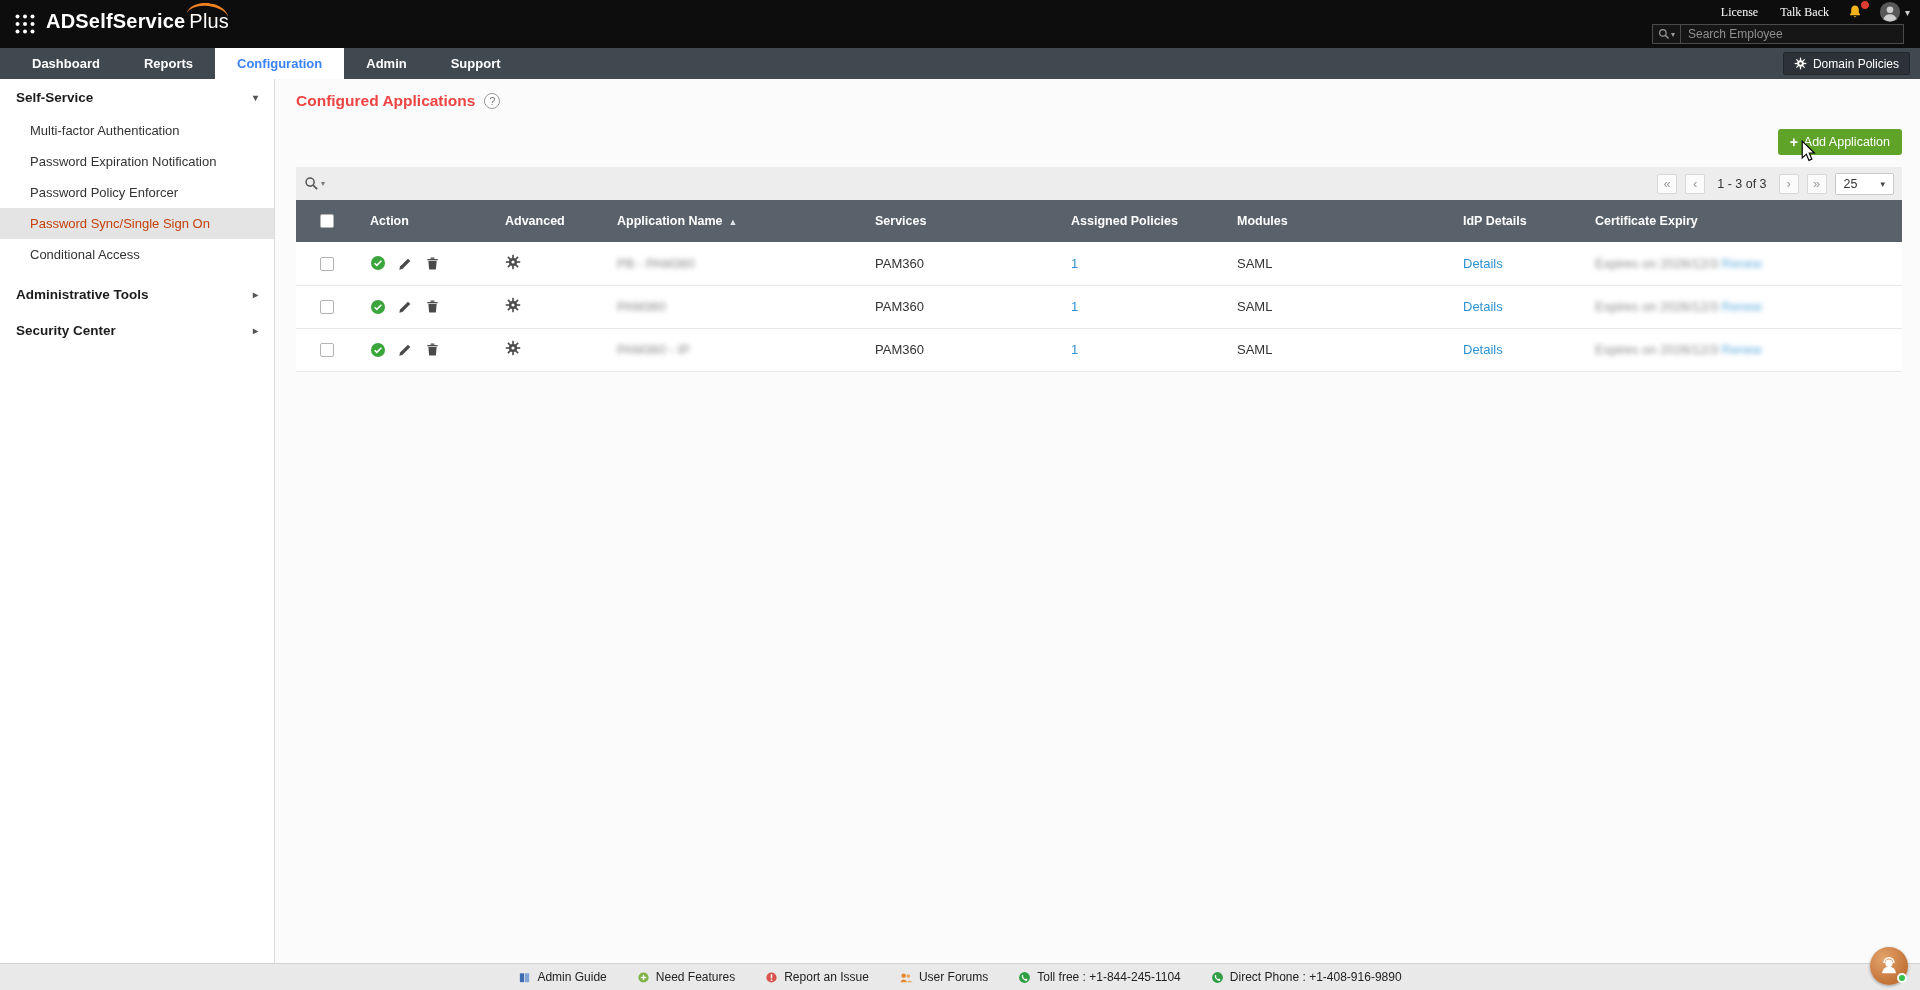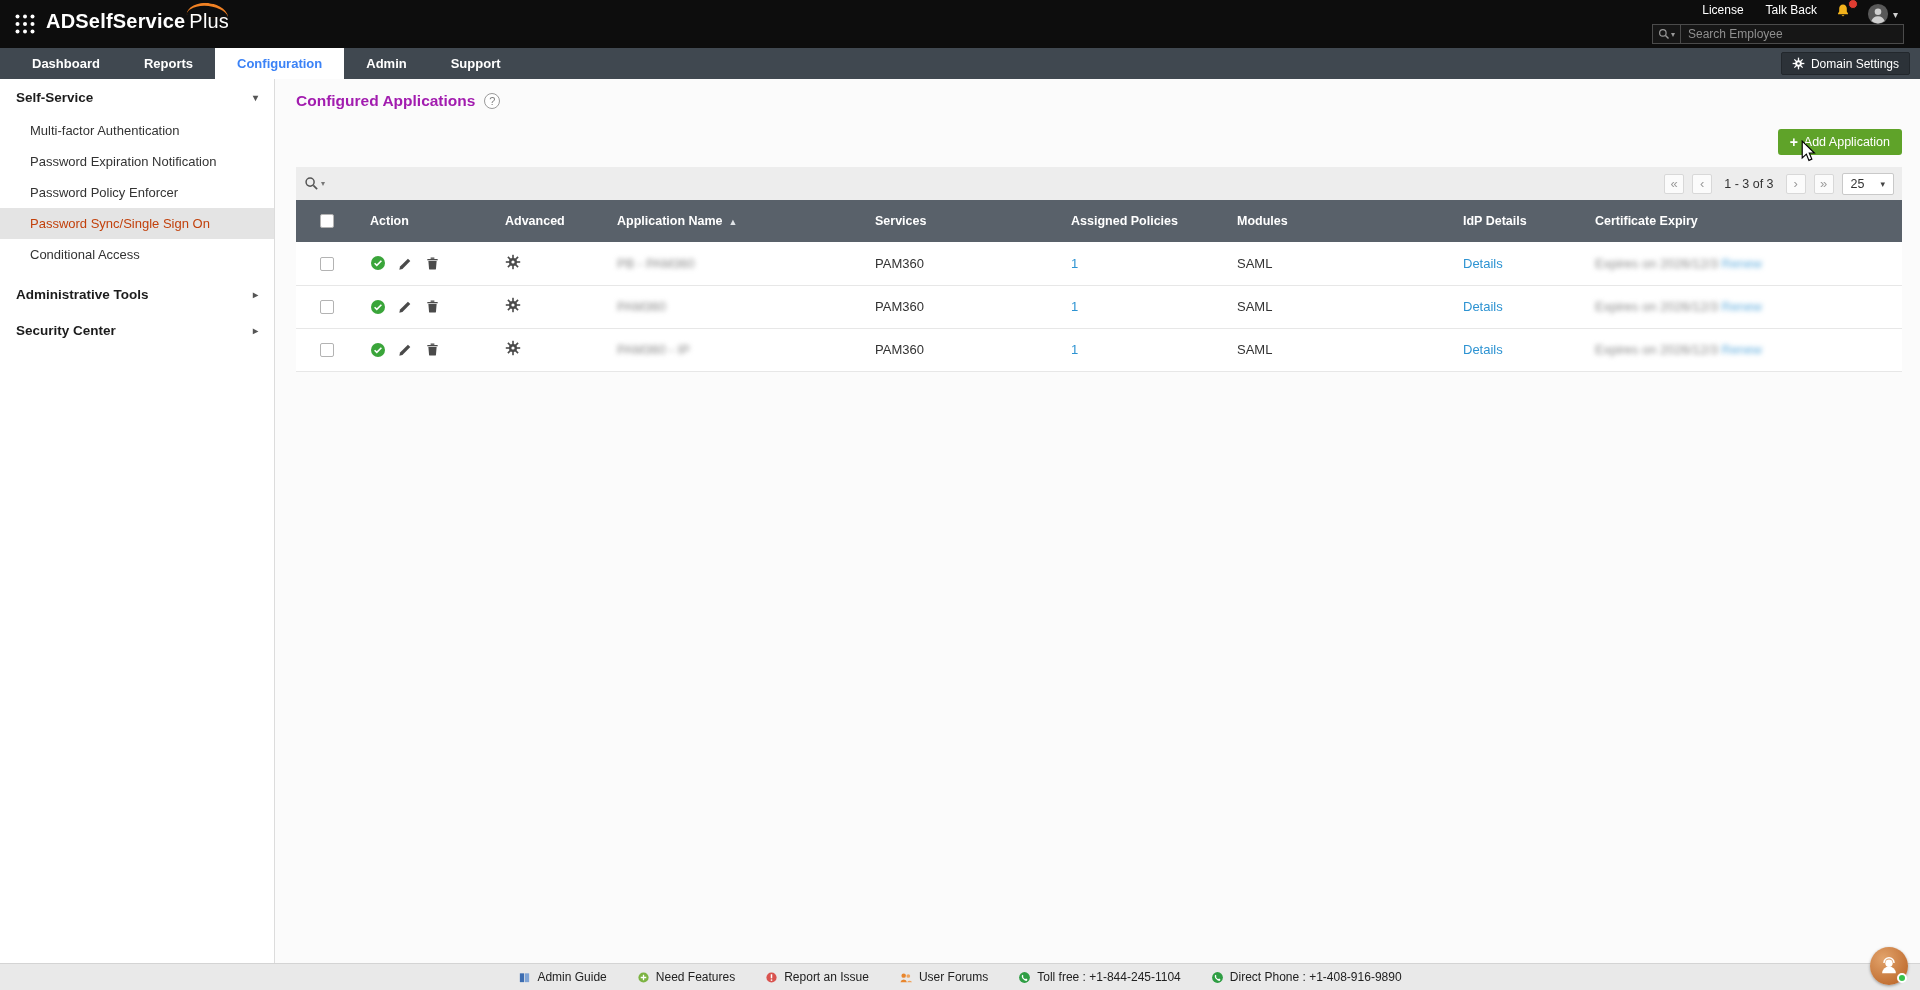--- a/index.html
+++ b/index.html
@@ -11,21 +11,21 @@
     overflow:hidden;
   }
   
   .topbar { position:absolute; top:0; left:0; right:0; height:48px; background:#0d0d0d; z-index:30; }
   .app-grid { position:absolute; left:14px; top:13px; width:22px; height:22px; cursor:pointer; }
   .logo { position:absolute; left:46px; top:10px; color:#fff; font-size:20px; letter-spacing:.2px; white-space:nowrap; }
   .logo b { font-weight:700; }
   .logo .plus-wrap { position:relative; display:inline-block; font-weight:400; margin-left:4px; }
   .logo .swoosh { position:absolute; top:-7px; left:-2px; width:42px; height:14px;
     border-top:3px solid #f08123; border-radius:50% 50% 0 0 / 100% 100% 0 0; transform:rotate(6deg); }
-  .top-links { position:absolute; top:3px; right:22px; display:flex; align-items:flex-start; gap:14px; color:#fff; font-size:12px; height:18px; }
+  .top-links { position:absolute; top:3px; right:10px; display:flex; align-items:center; gap:14px; color:#fff; font-size:12px; height:18px;font-family:Liberation Serif, serif; }
   .top-links .tlink { cursor:pointer; padding:0 4px; }
   .bell-wrap { position:relative; width:18px; height:16px; cursor:pointer; }
   .bell-badge { position:absolute; top:-4px; right:-5px; min-width:10px; height:10px; background:#e03c31; border-radius:50%; border:1px solid #0d0d0d; }
   .avatar-wrap { display:flex; align-items:center; gap:4px; cursor:pointer; }
   .caret { font-size:10px; color:#cfcfcf; }
   .emp-search { position:absolute; right:16px; top:24px; width:252px; height:20px;
     background:#161616; border:1px solid #4b4b4b; display:flex; align-items:center; }
   .emp-search .scope { width:28px; height:100%; display:flex; align-items:center; justify-content:center; gap:1px;
     border-right:1px solid #4b4b4b; cursor:pointer; }
   .emp-search .scope .caret { font-size:8px; color:#9a9a9a; }
@@ -45,37 +45,37 @@
   .section-header { display:flex; align-items:center; justify-content:space-between; padding:0 16px; height:36px;
     font-size:13.5px; font-weight:700; color:#1c1c1c; cursor:pointer; }
   .section-header .caret { color:#555; }
   .side-item { height:31px; line-height:31px; padding-left:30px; font-size:13px; color:#333; cursor:pointer; white-space:nowrap; }
   .side-item.selected { background:#e4e4e4; color:#c2410c; }
   .section-gap { height:6px; }
 
   
   .main { position:absolute; top:79px; left:276px; right:0; bottom:27px; background:#fbfbfb; }
   .page-title-row { position:absolute; left:20px; top:13px; display:flex; align-items:center; gap:9px; }
-  .page-title { font-size:15.5px; font-weight:700; color:#a21caf; }
+  .page-title { font-size:15.5px; font-weight:700; color:#ef4444; }
   .help-icon { width:16px; height:16px; border:1px solid #9a9a9a; border-radius:50%; color:#808080; font-size:11px;
     display:flex; align-items:center; justify-content:center; cursor:pointer; background:#fff; }
   .add-btn { position:absolute; right:18px; top:50px; height:26px; display:flex; align-items:center; gap:6px;
     background:#5fa329; color:#fff; font-size:12.5px; padding:0 12px; border:none; border-radius:3px; cursor:pointer;
     font-family:"Liberation Sans",sans-serif; }
   .add-btn .plus { font-size:14px; font-weight:700; }
 
   .table-toolbar { position:absolute; left:20px; right:18px; top:88px; height:33px; background:#ededed;
     display:flex; align-items:center; padding:0 8px; }
   .toolbar-search { display:flex; align-items:center; gap:2px; cursor:pointer; }
   .toolbar-search .caret { font-size:8px; color:#777; }
   .pager { margin-left:auto; display:flex; align-items:center; gap:8px; font-size:12.5px; color:#444; }
   .pg-btn { width:20px; height:20px; line-height:18px; text-align:center; color:#9a9a9a; font-size:13px;
     border:1px solid #d8d8d8; background:#fbfbfb; border-radius:2px; cursor:pointer; }
   .pg-range { color:#333; padding:0 4px; }
-  .page-size { display:flex; align-items:center; gap:16px; height:22px; padding:0 8px; background:#fff;
+  .page-size { display:flex; align-items:center; gap:23px; height:22px; padding:0 8px; background:#fff;
     border:1px solid #c9c9c9; border-radius:2px; cursor:pointer; color:#333; }
   .page-size .caret { color:#444; font-size:9px; }
 
   .tbl-wrap { position:absolute; left:20px; right:18px; top:121px; }
   table { width:100%; border-collapse:collapse; background:#fff; }
   th { background:#59616a; color:#fff; font-size:12.5px; font-weight:700; height:42px; padding:0 12px;
     text-align:left; white-space:nowrap; cursor:pointer; }
   th.cb-col, td.cb-col { width:62px; text-align:center; padding:0; }
   td { height:43px; background:#fff; border-bottom:1px solid #e7e7e7; font-size:13px; color:#333; padding:0 12px; white-space:nowrap; }
   .sort-asc { font-size:9px; color:#e0e4e8; margin-left:6px; }
@@ -166,21 +166,21 @@
     <svg width="13" height="13" viewBox="0 0 20 20">
       <g fill="#ffffff">
         <rect x="9" y="1" width="2" height="18"></rect>
         <rect x="9" y="1" width="2" height="18" transform="rotate(45 10 10)"></rect>
         <rect x="9" y="1" width="2" height="18" transform="rotate(90 10 10)"></rect>
         <rect x="9" y="1" width="2" height="18" transform="rotate(135 10 10)"></rect>
         <circle cx="10" cy="10" r="5"></circle>
       </g>
       <circle cx="10" cy="10" r="2" fill="#2c3238"></circle>
     </svg>
-    <span>Domain Settings</span>
+    <span>Domain Policies</span>
   </div>
 </div>
 
 <div class="sidebar">
   <div class="section-header">
     <span>Self-Service</span>
     <span class="caret">▾</span>
   </div>
   <div class="side-item">Multi-factor Authentication</div>
   <div class="side-item">Password Expiration Notification</div>

